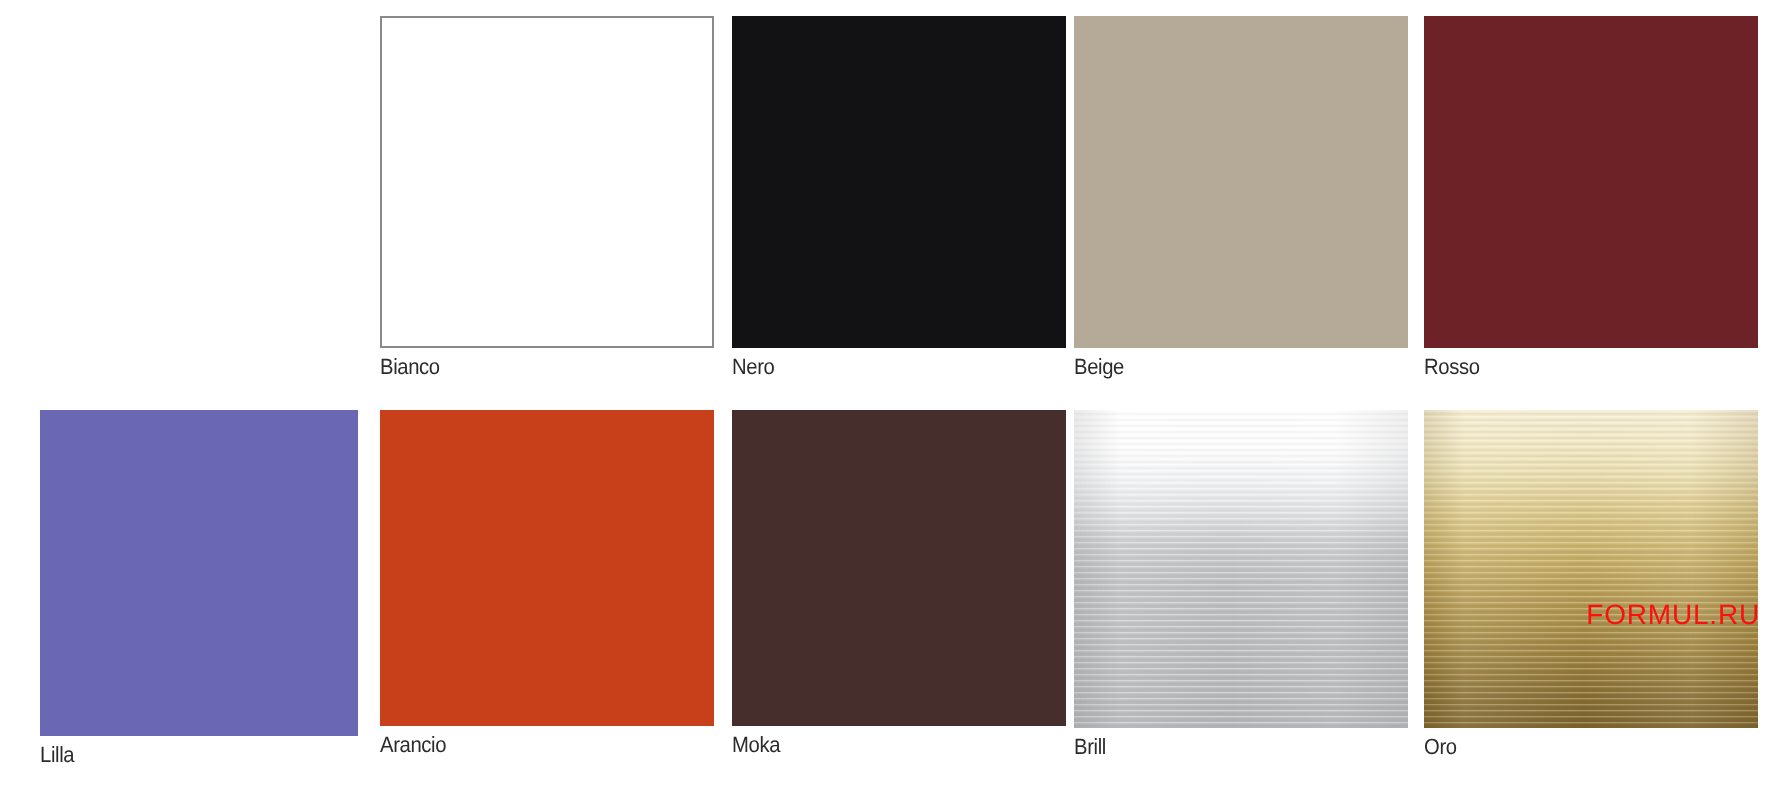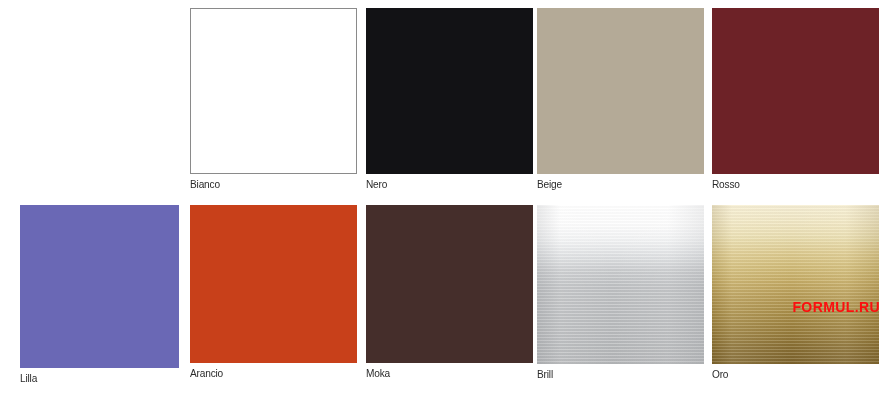--- a/index.html
+++ b/index.html
@@ -166,21 +166,21 @@
     pointer-events: none;
   }
 
   
   .watermark {
     position: absolute;
     right: 12px;
     bottom: 6px;
     font-family: "Liberation Sans", "DejaVu Sans", sans-serif;
     font-size: 14px;
-    font-weight: 700;
+    font-weight: 400;
     letter-spacing: 0.4px;
     color: #fb0f0f;
     white-space: nowrap;
     margin-left: 40px;
   }
 </style>
 </head>
 <body>
 
 <div class="board">

